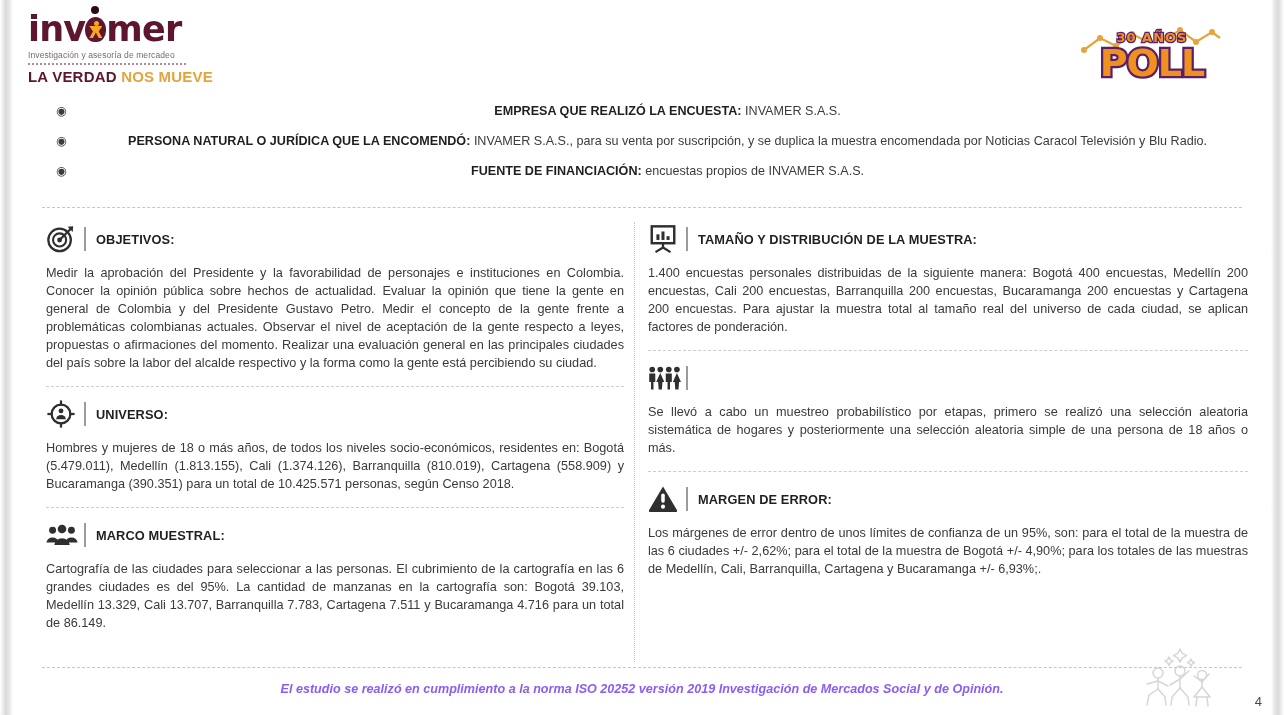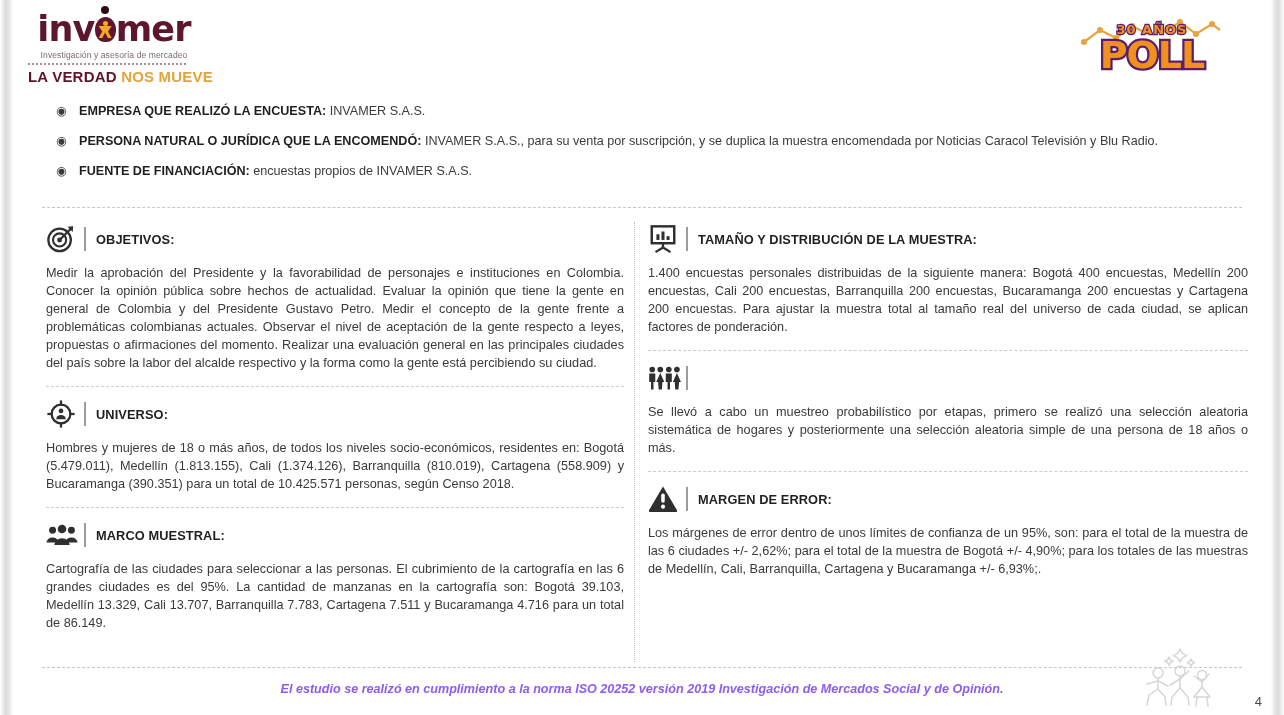--- a/index.html
+++ b/index.html
@@ -31,21 +31,20 @@
   .page-edge.left  { left: 0; }
   .page-edge.right { right: 0;
     background: linear-gradient(to left, #ffffff 0%, #d9d9d9 45%, #e9e9e9 75%, #ffffff 100%); }
 
   
   #header {
     position: absolute;
     top: 0; left: 0;
     width: 1284px;
     height: 92px;
-    text-align: center;
   }
 
   #logo-invamer {
     position: absolute;
     left: 28px; top: 12px;
     width: 172px;
   }
   .logo-word {
     font-family: "DejaVu Sans", sans-serif;
     font-size: 35px;
@@ -124,21 +123,21 @@
     font-weight: 700;
     letter-spacing: 0.2px;
     white-space: nowrap;
   }
   .logo-claim .c1 { color: #5e1530; }
   .logo-claim .c2 { color: #e3a43b; }
 
   
   #logo-poll {
     position: absolute;
-    right: 58px; top: 8px;
+    right: 58px; top: 16px;
     width: 148px; height: 66px;
   }
   #logo-poll svg { display: block; }
 
   
   #bullets {
     position: absolute;
     left: 56px; top: 103px;
     width: 1200px;
   }
@@ -151,21 +150,21 @@
     line-height: 1.35;
   }
   .bullet-glyph {
     flex: 0 0 auto;
     width: 17px;
     margin-right: 6px;
     color: #3b3b3b;
     font-size: 12.5px;
     line-height: 1.35;
   }
-  .bullet-text { flex: 1 1 auto; }
+  .bullet-text { flex: 1 1 auto; text-align: center; }
   .bullet-text b { font-weight: 700; color: #1f1f1f; }
 
   
   .hr-dash {
     border: 0;
     border-top: 1px dashed #c7c7c7;
     height: 0;
   }
   #hr-top {
     position: absolute;

